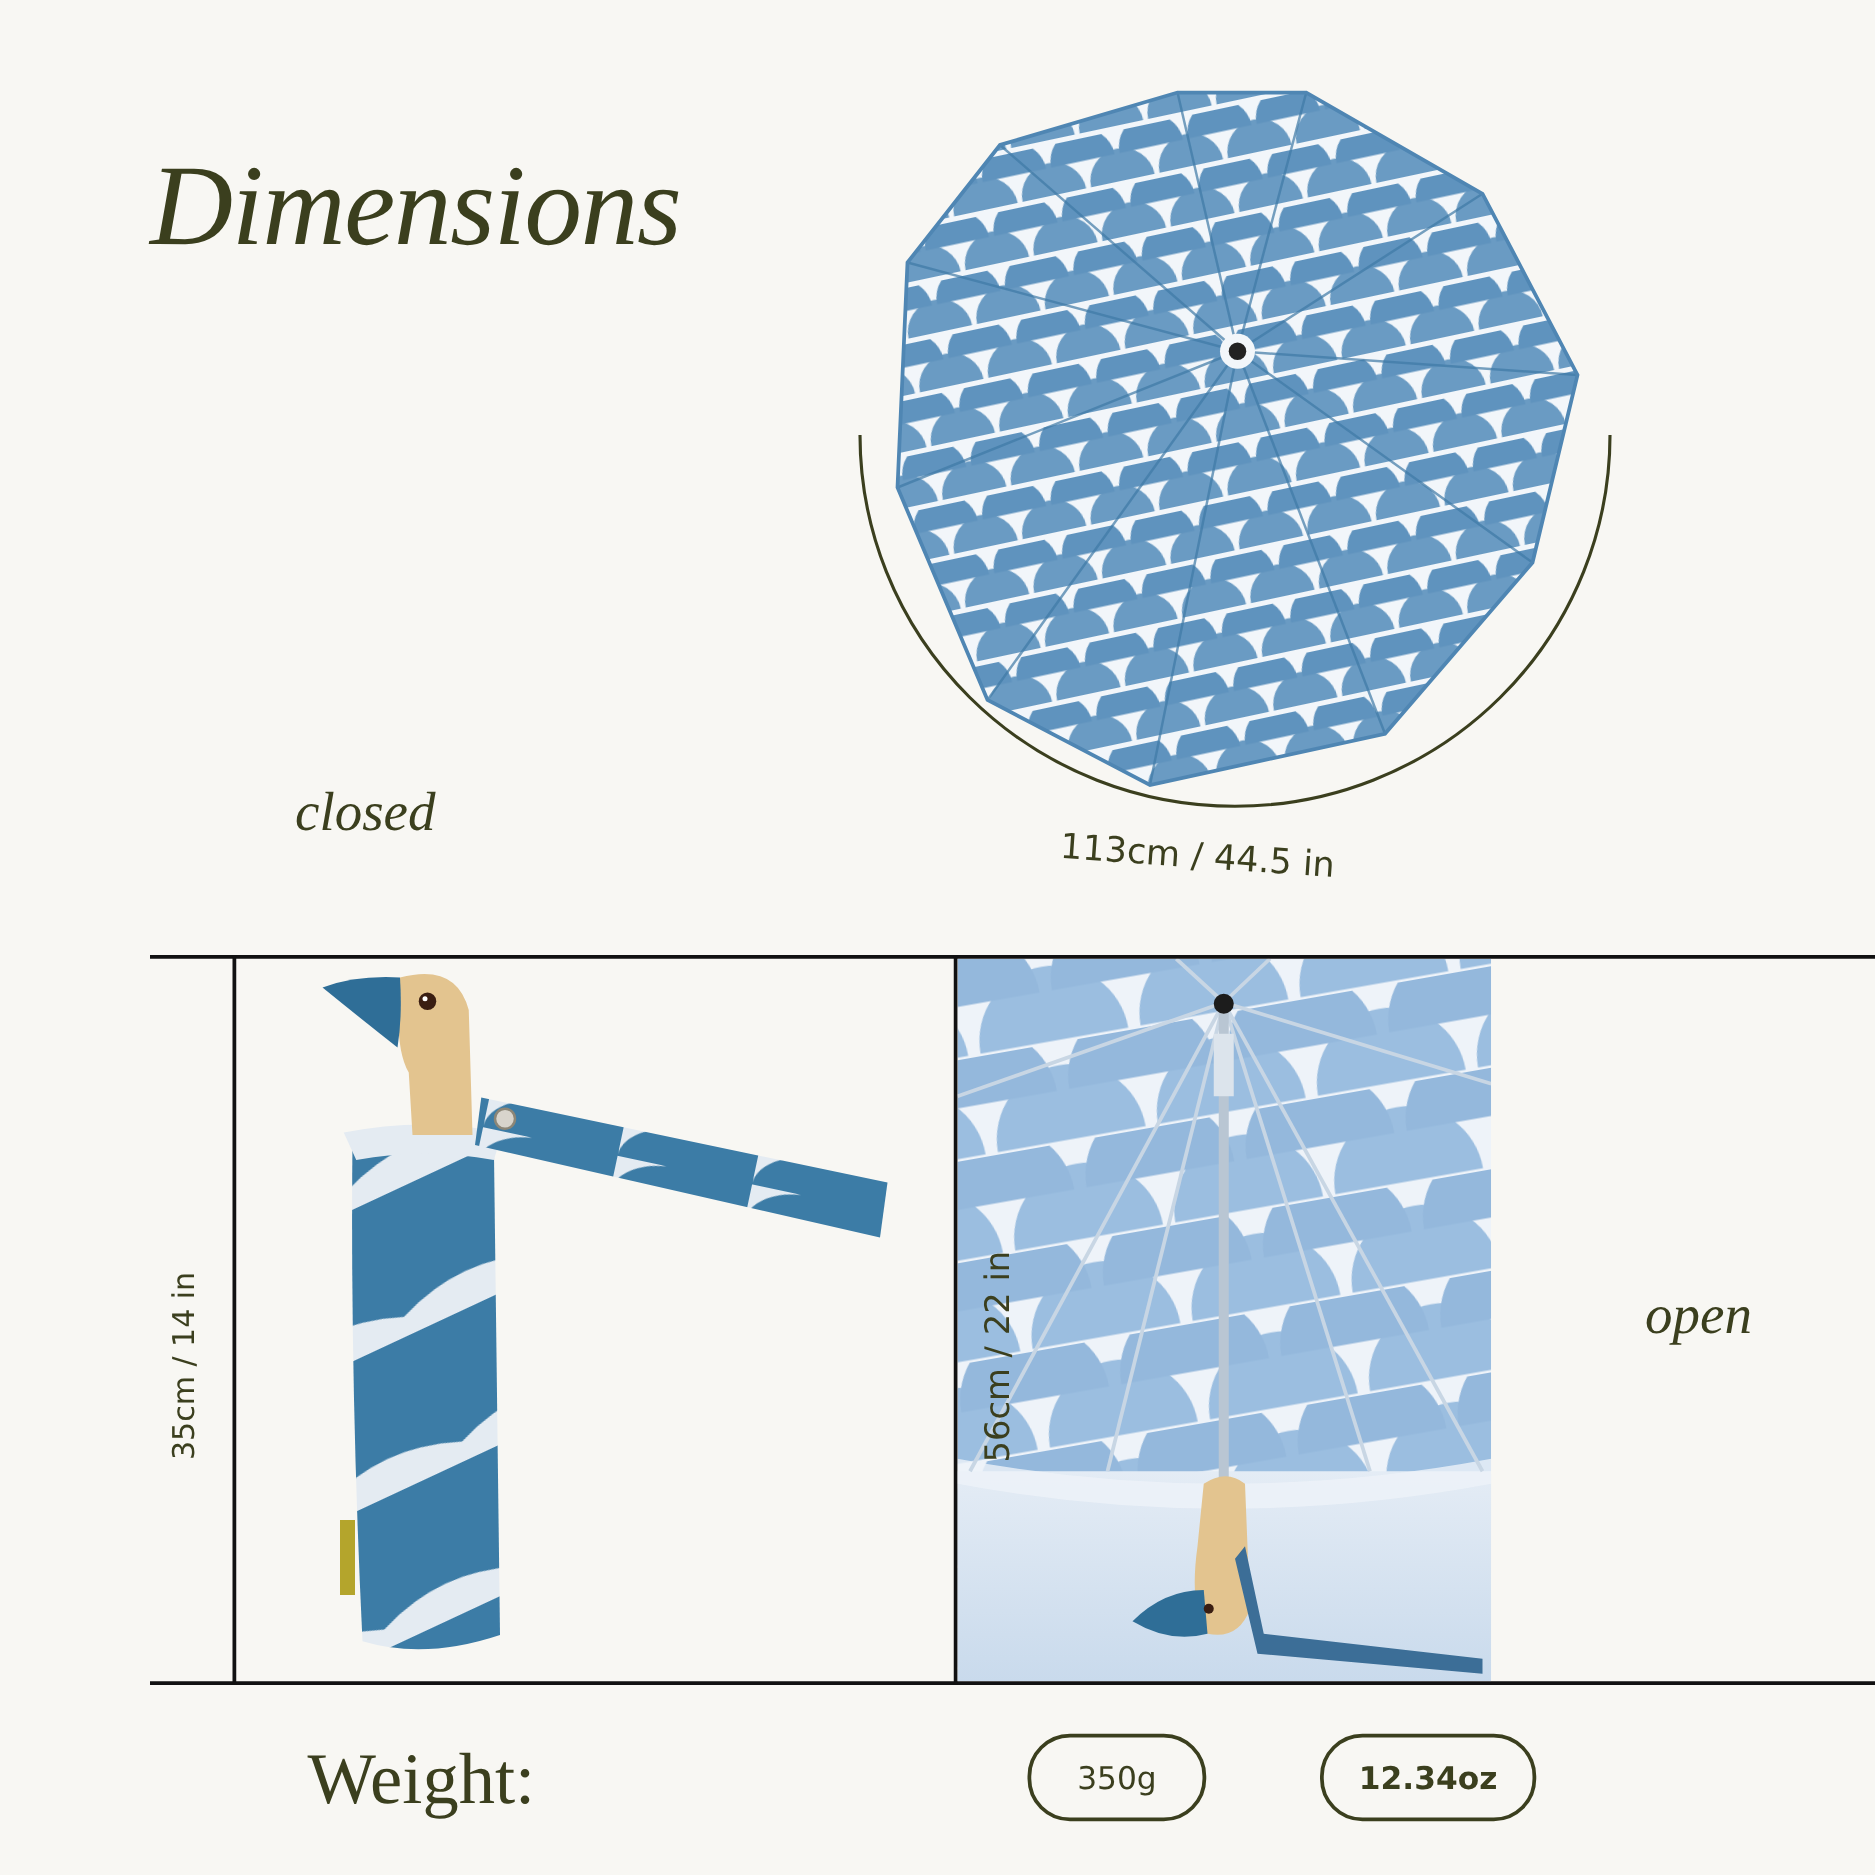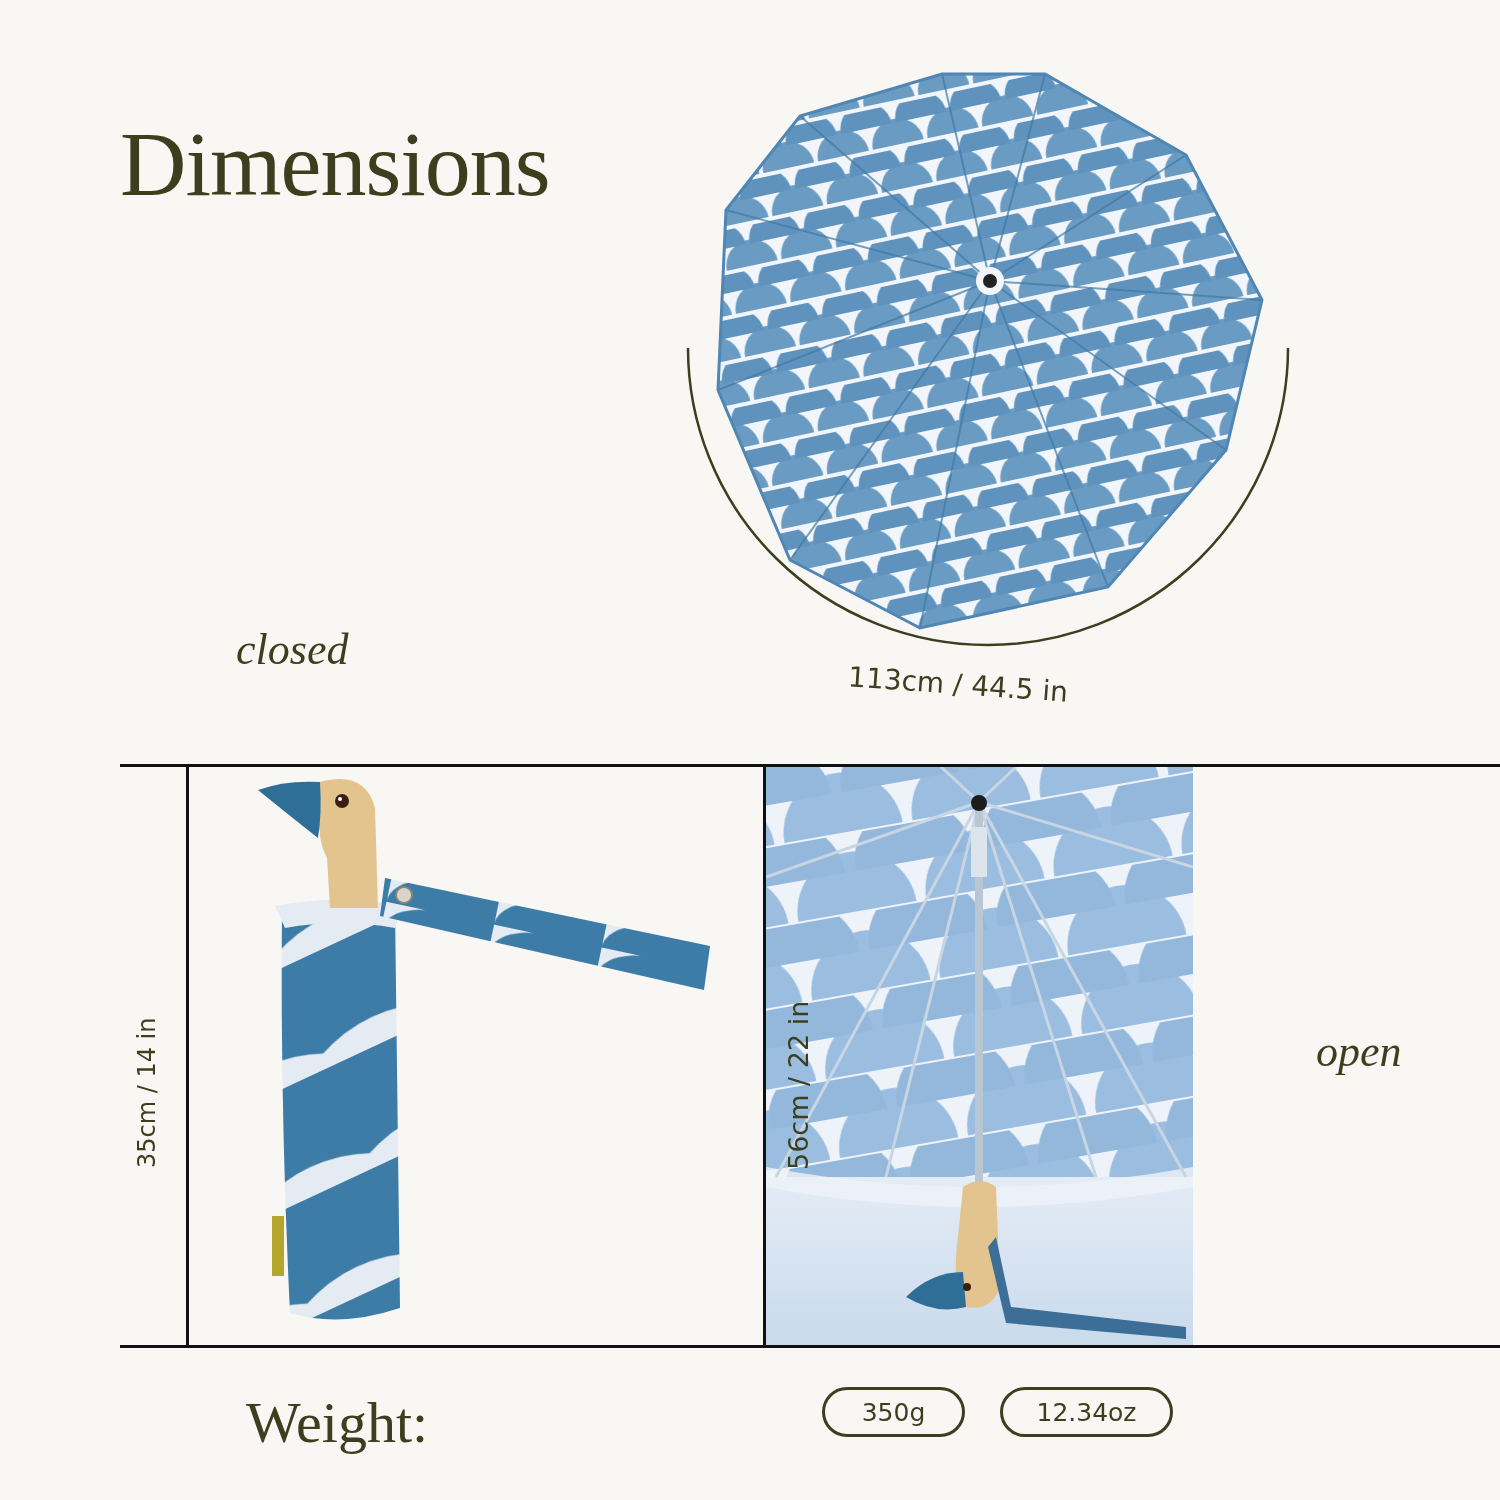--- a/index.html
+++ b/index.html
@@ -6,40 +6,40 @@
   body {
     width:1500px; height:1500px; position:relative; overflow:hidden;
     background:#F8F7F3;
     font-family:"Liberation Sans", sans-serif;
     color:#3B3F1E;
   }
   .abs { position:absolute; }
   .title {
     left:120px; top:118px;
     font-family:"Liberation Serif", "DejaVu Serif", serif;
-    font-size:92px; line-height:1; letter-spacing:-1px; color:#3B3F1E;
+    font-size:92px; line-height:1; letter-spacing:-1px; color:#3B3F1E;font-style:italic;
   }
   .label-italic {
     font-family:"Liberation Serif", "DejaVu Serif", serif;
     font-style:italic; font-size:44px; line-height:1; color:#3B3F1E;
   }
   .label-closed { left:236px; top:628px; }
   .label-open { left:1316px; top:1030px; }
   .weight-label {
     left:246px; top:1394px;
     font-family:"Liberation Serif", "DejaVu Serif", serif;
     font-size:58px; line-height:1; color:#3B3F1E;
   }
   .pill {
-    height:50px; border:3px solid #3B3F1E; border-radius:34px;
+    height:70px; border:3px solid #3B3F1E; border-radius:34px;
     box-sizing:border-box; display:flex; align-items:center; justify-content:center;
     font-family:"DejaVu Sans", sans-serif; font-size:25px; color:#3B3F1E;
   }
   .pill-g { left:822px; top:1387px; width:143px; }
-  .pill-oz { left:1000px; top:1387px; width:173px; }
+  .pill-oz { left:1056px; top:1387px; width:173px;font-weight:bold; }
   .hline { background:#111; height:3px; }
   .vline { background:#111; width:3px; }
   .dim-text {
     font-family:"DejaVu Sans", sans-serif; font-size:24px; color:#3B3F1E;
     white-space:nowrap; transform-origin:0 0;
   }
   .dim-closed { left:133px; top:1168px; transform:rotate(-90deg); }
   .dim-open { left:783px; top:1170px; transform:rotate(-90deg); font-size:27px; }
   .arc-text {
     left:848px; top:668px; font-family:"DejaVu Sans", sans-serif;

